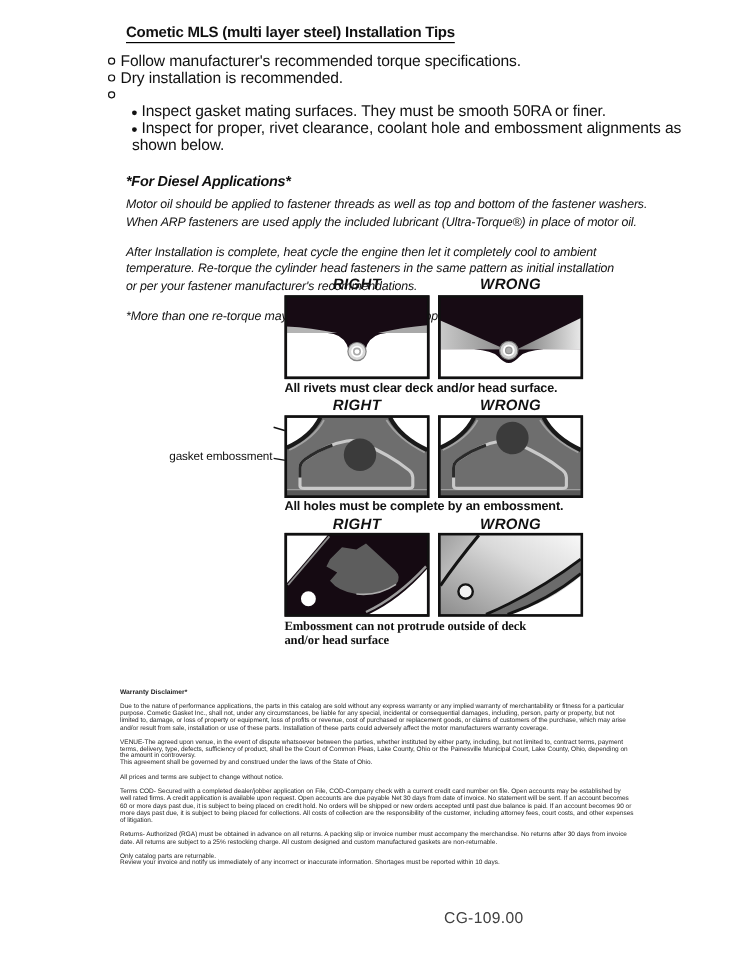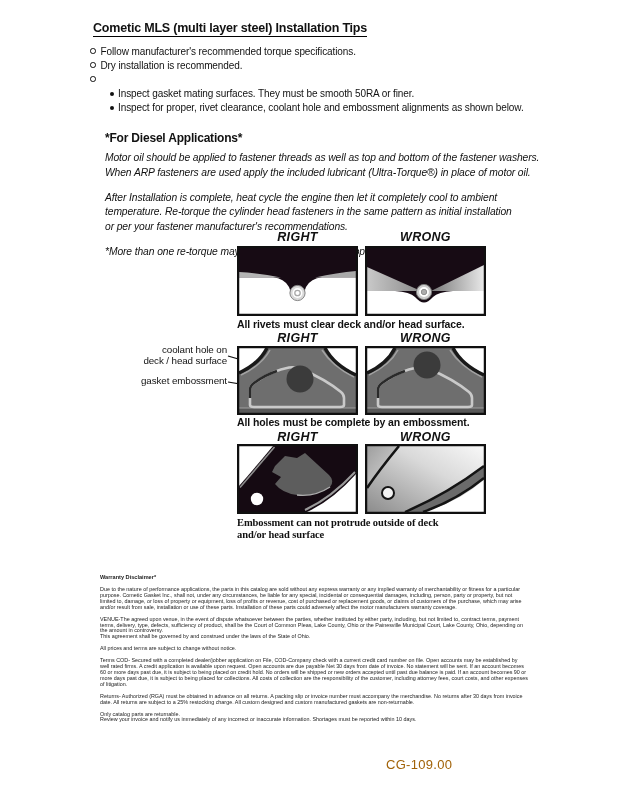--- a/index.html
+++ b/index.html
@@ -1,53 +1,53 @@
 <!DOCTYPE html>
 <html><head>
 <meta charset="utf-8">
 <style>
   html,body{margin:0;padding:0;background:#ffffff;}
   .page{position:relative;width:618px;height:800px;background:#fff;
         font-family:"Liberation Sans",sans-serif;color:#111;overflow:hidden;}
 
   
   .top{position:absolute;left:90px;top:18px;width:480px;}
-  .title-wrap{margin-left:3px;text-decoration:underline;}
+  .title-wrap{margin-left:15px;text-decoration:underline;}
   .title{display:inline-block;font-size:12.5px;font-weight:bold;letter-spacing:-0.2px;
          border-bottom:1.5px solid #000;padding-bottom:1px;margin:0;}
   ul.tips{list-style:none;margin:8px 0 0 0;padding:0;}
-  ul.tips li{font-size:10px;line-height:14px;letter-spacing:-0.1px;}
+  ul.tips li{font-size:13px;line-height:14px;letter-spacing:-0.1px;}
   li.sub{margin-left:20px;}
   .b-open{display:inline-block;width:3.5px;height:3.5px;border:1px solid #111;
           border-radius:50%;margin-right:5px;vertical-align:1.5px;}
   .b-fill{display:inline-block;width:4px;height:4px;background:#111;
           border-radius:50%;margin-right:4px;vertical-align:1.5px;}
 
-  .diesel-h{font-size:12px;font-weight:bold;margin:16px 0 6px 15px;letter-spacing:-0.2px;}
+  .diesel-h{font-size:12px;font-weight:bold;margin:16px 0 6px 15px;letter-spacing:-0.2px;font-style:italic;}
   .para{font-size:10.3px;line-height:14.8px;margin:0 0 10px 15px;
         white-space:pre-line;letter-spacing:-0.1px;font-style:italic;}
 
   
   .dgrow{position:absolute;left:0;width:618px;}
   .dlabel{position:absolute;width:121px;text-align:center;font-size:12.5px;
           font-weight:bold;letter-spacing:0.3px;font-style:italic;}
   .dbox{position:absolute;width:121px;}
   .dbox svg{display:block;}
   .caption{position:absolute;left:237px;font-size:10.5px;font-weight:bold;
            line-height:11.5px;white-space:pre-line;width:270px;letter-spacing:-0.1px;}
   .sidelabel{position:absolute;font-size:9.8px;line-height:10.5px;text-align:right;
              white-space:pre-line;width:130px;letter-spacing:-0.1px;}
   .leaders{position:absolute;left:0;top:0;pointer-events:none;}
 
   
   .legal{position:absolute;left:100px;top:574px;width:428px;color:#1c1c1c;}
   .legal h2{font-size:5.6px;margin:0 0 7px 0;}
   .legal p{font-size:5.4px;line-height:5.9px;margin:0 0 6px 0;white-space:pre-line;}
 
-  .footer{position:absolute;left:386px;top:757px;font-size:13px;letter-spacing:0.3px;color:#a16207;}
+  .footer{position:absolute;left:370px;top:757px;font-size:13px;letter-spacing:0.3px;color:#404040;}
 </style>
 </head>
 <body>
 
 <div class="page">
 
   <div class="top">
     <div class="title-wrap">
       <h1 class="title">Cometic MLS (multi layer steel) Installation Tips</h1>
     </div>
@@ -107,22 +107,20 @@
         <rect x="1" y="1" width="119" height="68" fill="none" stroke="#101010" stroke-width="2.5"></rect>
       </svg>
     </div>
     <div class="caption" style="top:89px;">All rivets must clear deck and/or head surface.</div>
   </div>
 
   <div class="dgrow" style="top:330px;height:102px;">
     <div class="dlabel" style="left:237px;top:1px;">RIGHT</div>
     <div class="dlabel" style="left:365px;top:1px;">WRONG</div>
 
-    <div class="sidelabel" style="top:15px;right:391px;">coolant hole on
-deck / head surface</div>
     <div class="sidelabel" style="top:46px;right:391px;">gasket embossment</div>
 
     <svg class="leaders" width="618" height="102">
       <line x1="228" y1="26" x2="296" y2="46" stroke="#111" stroke-width="1.2"></line>
       <line x1="228" y1="52" x2="264" y2="58" stroke="#111" stroke-width="1.2"></line>
     </svg>
 
     <div class="dbox" style="left:237px;top:16px;">
       <svg width="121" height="69" viewBox="0 0 121 69">
         <rect x="0" y="0" width="121" height="69" fill="#6e6e6e"></rect>

